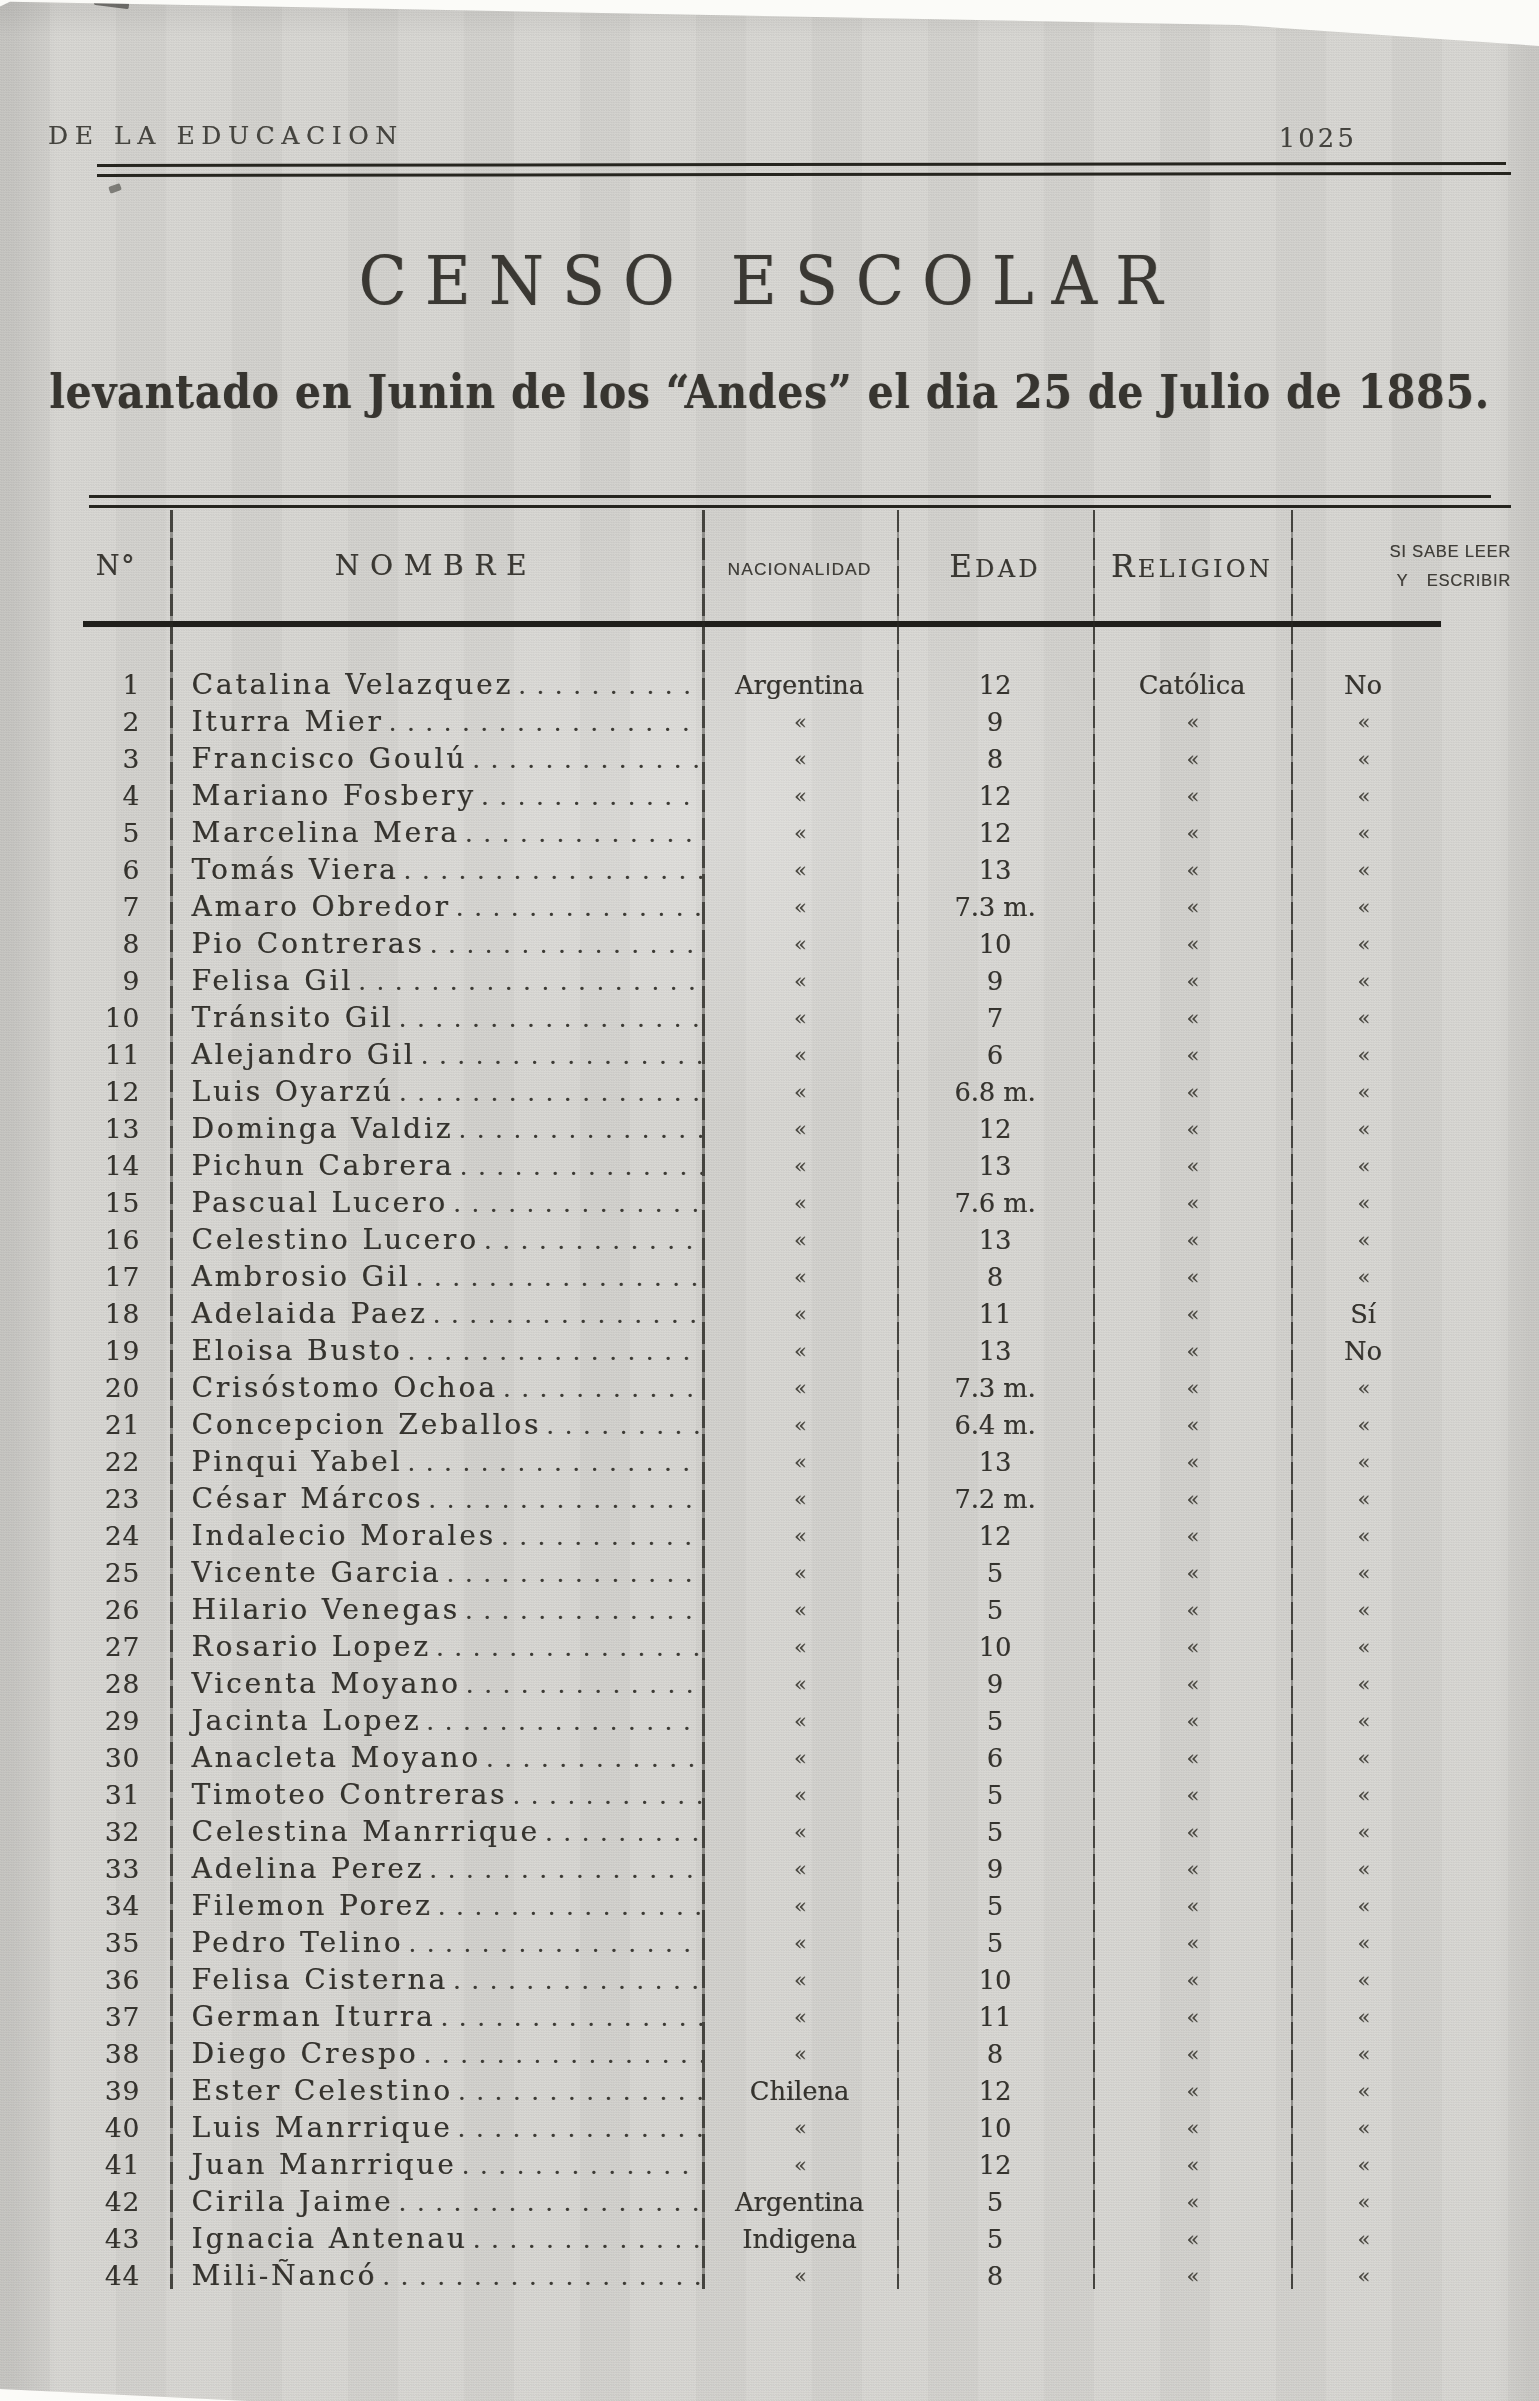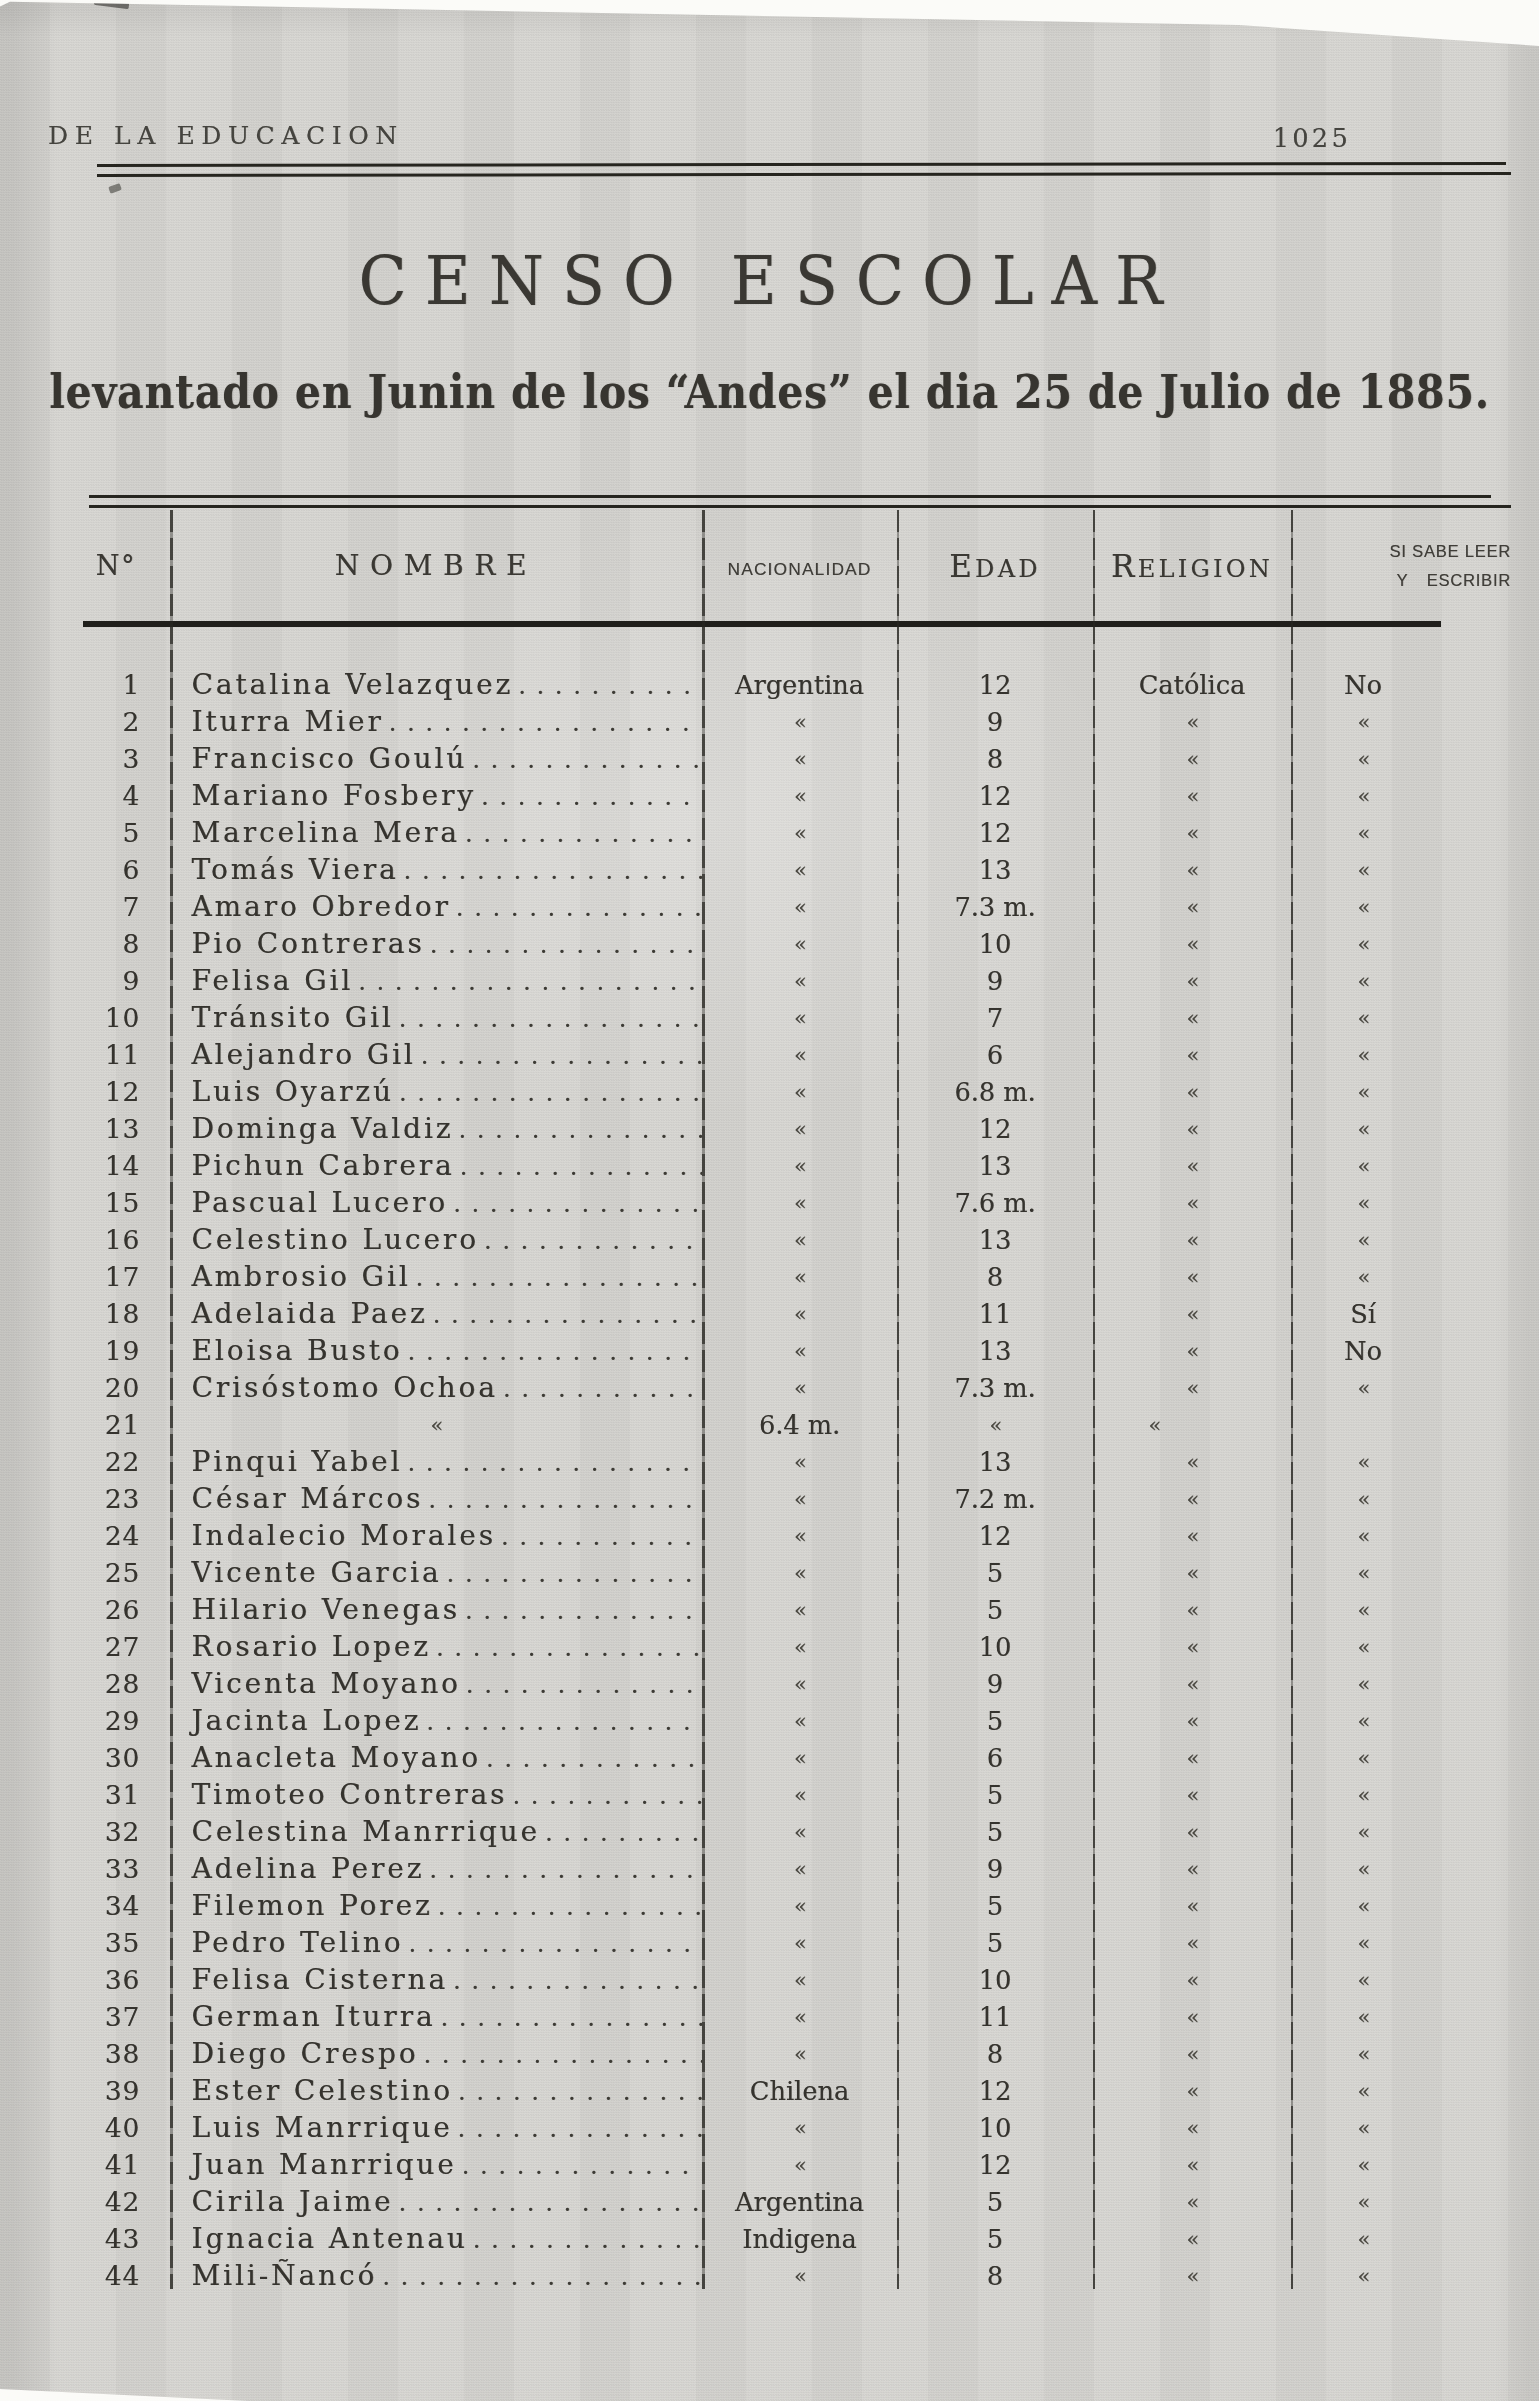--- a/index.html
+++ b/index.html
@@ -22,21 +22,21 @@
     background-size:auto,auto,auto,auto,auto,2.5px 2.5px;
   }
   .ink{color:#35332e;text-shadow:0.4px 0.4px 0.6px rgba(60,58,52,.55);}
   
   .running-head{position:absolute;top:121px;left:0;width:100%;height:36px;}
   .journal-title{
     position:absolute;left:0;width:100%;text-align:left;padding-left:48px;box-sizing:border-box;
     font-size:25px;letter-spacing:6.6px;color:#45443f;text-shadow:0.3px 0.3px 0.5px rgba(60,58,52,.5);
   }
   .page-number{
-    position:absolute;right:188px;top:1.7px;font-size:25.6px;letter-spacing:3.3px;color:#45443f;
+    position:absolute;right:182px;top:1.7px;font-size:25.6px;letter-spacing:3.3px;color:#45443f;
     text-shadow:0.3px 0.3px 0.5px rgba(60,58,52,.5);
   }
   
   .hrule{position:absolute;background:#26251f;}
   .r1a{top:163px;left:97px;width:1409px;height:2.5px;transform:rotate(-.08deg);}
   .r1b{top:173px;left:97px;width:1414px;height:3.3px;transform:rotate(-.08deg);}
   .r2a{top:495px;left:89px;width:1402px;height:2.5px;}
   .r2b{top:505px;left:89px;width:1422px;height:3.3px;}
   .thick{top:621px;left:83px;width:1358px;height:5.8px;background:#201f1b;}
   
@@ -339,20 +339,24 @@
           <span>Crisóstomo Ochoa</span>
           <span class="leader"></span>
         </div>
         <div class="c ctr dit">«</div>
         <div class="c ctr">7.3 m.</div>
         <div class="c ctr dit">«</div>
         <div class="c ctr lit dit">«</div>
       </div>
       <div class="row">
         <div class="c num">21</div>
+        <div class="c name">
+          <span>Concepcion Zeballos</span>
+          <span class="leader"></span>
+        </div>
         <div class="c ctr dit">«</div>
         <div class="c ctr">6.4 m.</div>
         <div class="c ctr dit">«</div>
         <div class="c ctr lit dit">«</div>
       </div>
       <div class="row">
         <div class="c num">22</div>
         <div class="c name">
           <span>Pinqui Yabel</span>
           <span class="leader"></span>

